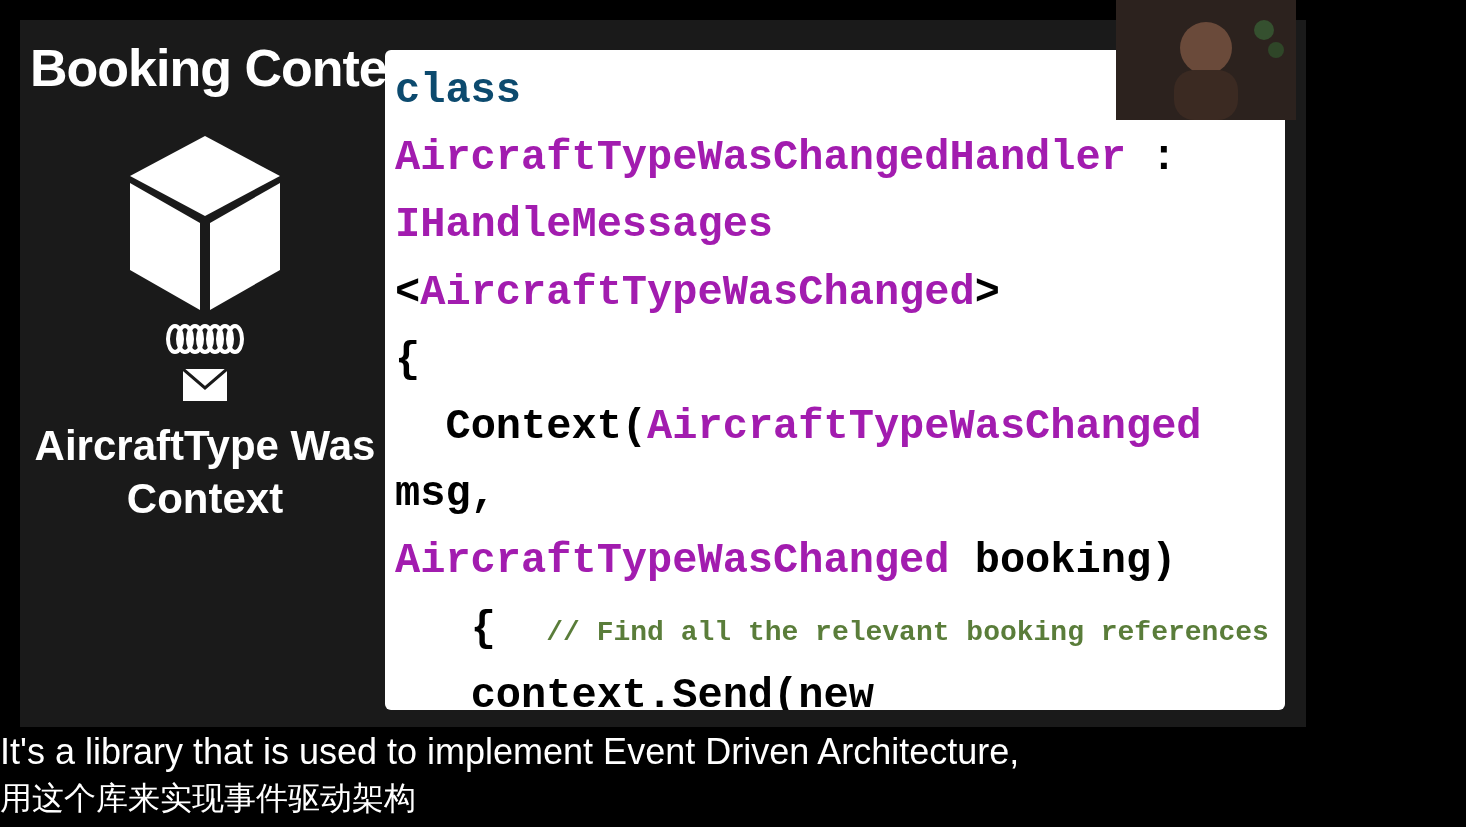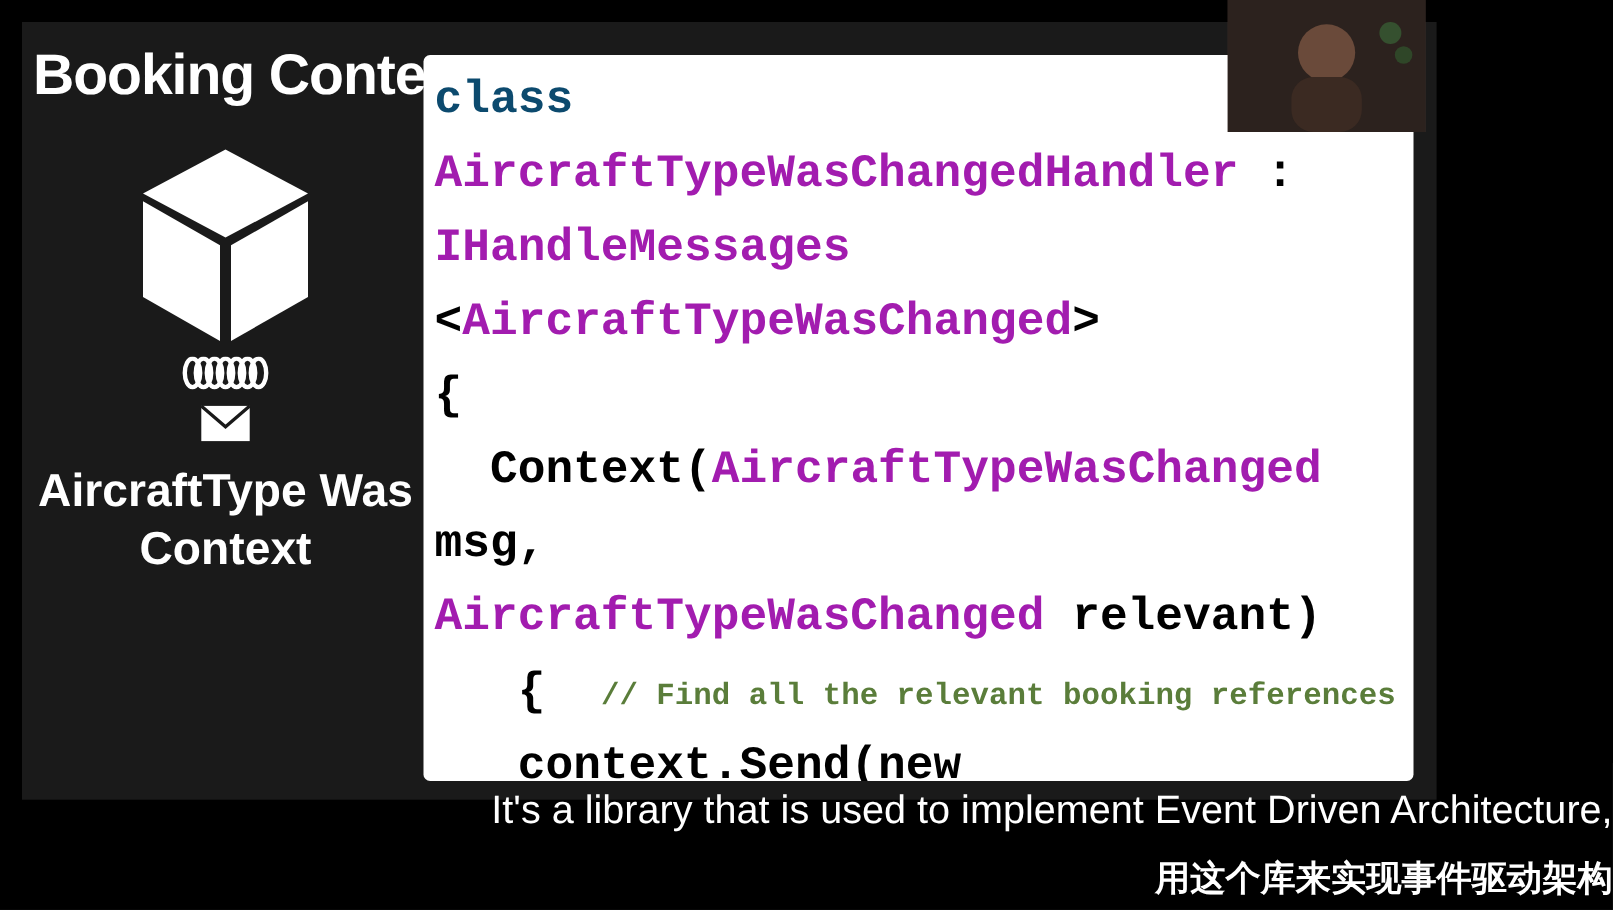--- a/index.html
+++ b/index.html
@@ -80,25 +80,25 @@
     height: 120px;
     background: #3a2f2a;
     border: 0;
     display: block;
     overflow: hidden;
   }
   .subs {
     position: absolute;
     left: 0; right: 0;
     bottom: 6px;
-    text-align: right;
+    text-align: left;
     color: #fff;
   }
   .subs .en { font-size: 36px; font-weight: 400; }
-  .subs .zh { font-size: 32px; font-weight: 700; margin-top: 20px; padding-left: 40px; }
+  .subs .zh { font-size: 32px; font-weight: 400; margin-top: 4px; }
 </style>
 </head>
 <body>
 
 <div class="slide">
 
   <div class="left-col">
     <div class="title">Booking Context</div>
 
     <div class="icon-stack">
@@ -131,21 +131,21 @@
         <span>Context</span>
       </div>
     </div>
   </div>
 
   <div class="code-box"><span class="kw">class</span> <span class="type">AircraftTypeWasChangedHandler</span><span class="txt"> :</span>
 <span class="type">IHandleMessages</span>
 <span class="txt">&lt;</span><span class="type">AircraftTypeWasChanged</span><span class="txt">&gt;</span>
 <span class="txt">{</span>
   <span class="txt">Context(</span><span class="type">AircraftTypeWasChanged</span><span class="txt"> msg,</span>
-<span class="type">AircraftTypeWasChanged</span><span class="txt"> relevant)</span>
+<span class="type">AircraftTypeWasChanged</span><span class="txt"> booking)</span>
    <span class="txt">{</span>  <span class="cm">// Find all the relevant booking references</span>
    <span class="txt">context.Send(new RebookFlight{…});</span>
    
 </div>
 
 </div>
 
 <div class="speaker-thumb">
   <svg viewBox="0 0 180 120" width="180" height="120">
     <rect width="180" height="120" fill="#2c221e"></rect>

